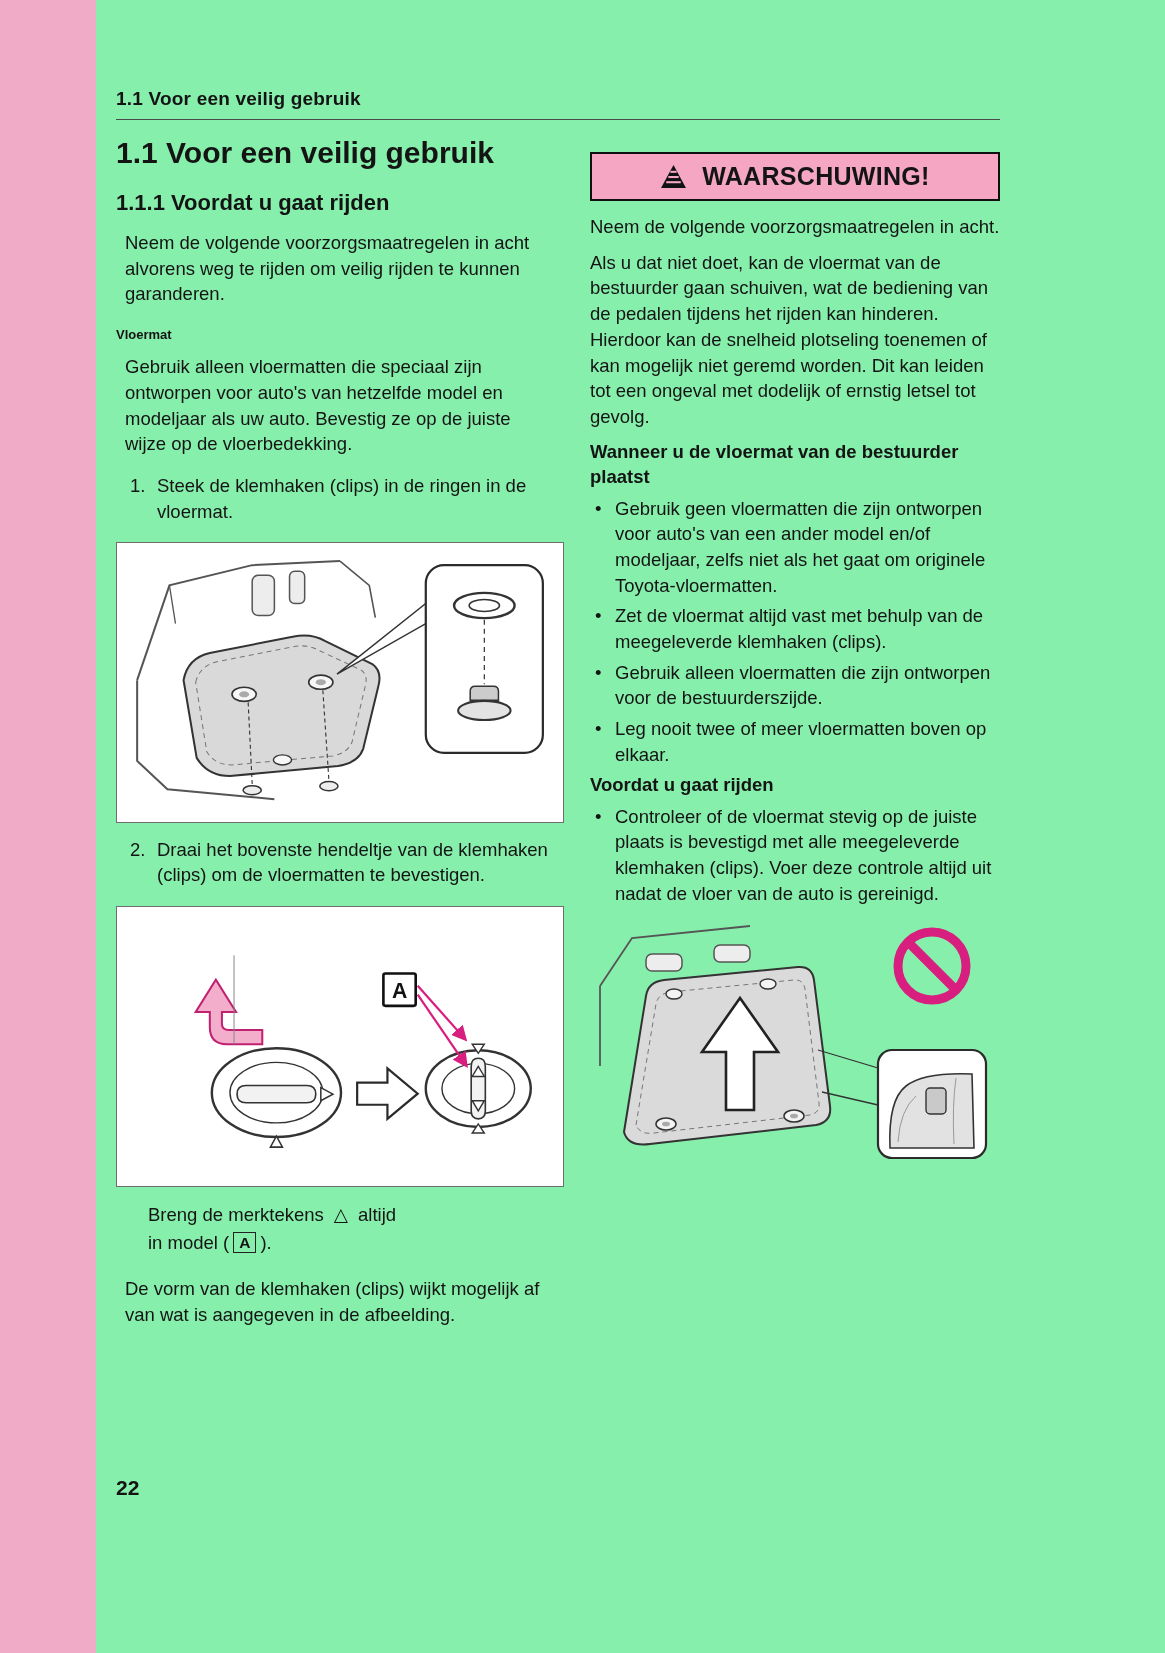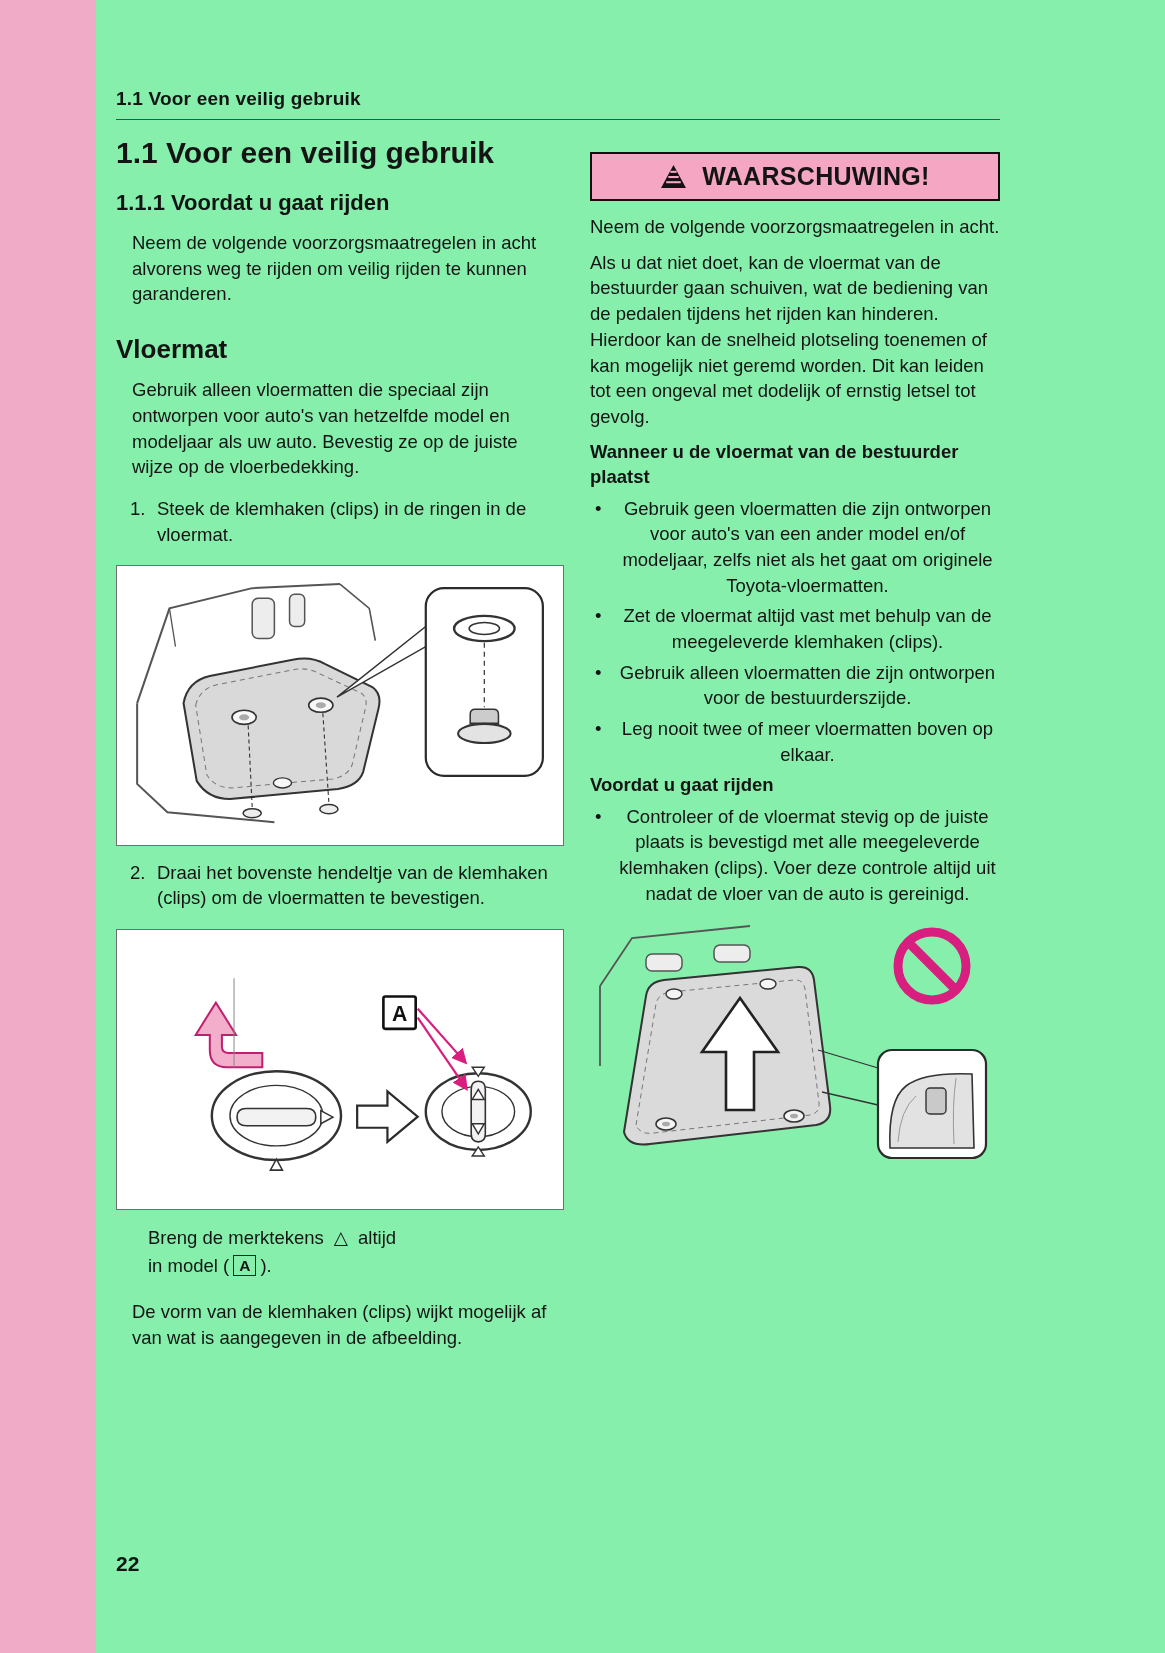--- a/index.html
+++ b/index.html
@@ -6,40 +6,40 @@
   body{font-family:"Liberation Sans","DejaVu Sans",sans-serif;color:#141414;}
   .page{position:relative;width:1165px;height:1653px;background:#86efac;overflow:hidden;}
   .stripe{position:absolute;left:0;top:0;width:96px;height:1653px;background:#f0abc7;}
   .content{position:absolute;left:116px;top:88px;width:884px;}
   .runhead{font-weight:700;font-size:19px;letter-spacing:.2px;padding-bottom:9px;border-bottom:1.5px solid #4a4a4a;}
   .cols{display:flex;gap:26px;align-items:flex-start;}
   .col-left{width:448px;}
   .col-right{width:410px;}
   .h1{font-size:30px;font-weight:700;margin:16px 0 20px;}
   .h2{font-size:22px;font-weight:700;margin:0 0 14px;}
-  .para{font-size:18.5px;line-height:1.39;margin:0 16px 16px;}
-  .subhead{font-size:26px;font-weight:700;margin:27px 0 12px;}
+  .para{font-size:18.5px;line-height:1.39;margin:0 9px 16px;}
+  .subhead{font-size:13px;font-weight:700;margin:20px 0 12px;}
   .step{display:flex;font-size:18.5px;line-height:1.39;margin:2px 0 4px;padding-left:14px;}
   .step-num{flex:none;width:27px;}
   .figure{border:1px solid #6e6e6e;margin:18px 0 14px;padding:8px 6px;background:#fff;}
   .figure svg{display:block;width:100%;height:auto;}
   .caption{font-size:18.5px;line-height:1.55;margin:4px 0 18px;padding-left:32px;}
   .tri{padding:0 10px;}
   .boxA{display:inline-block;border:1.6px solid #222;padding:0 5px;margin:0 4px;font-weight:700;font-size:15.5px;line-height:19px;vertical-align:1px;}
   .warn-header{margin-top:32px;background:#f4a6c2;border:2.5px solid #101010;display:flex;align-items:center;justify-content:center;gap:15px;padding:8px 4px;}
   .warn-title{font-size:25px;font-weight:700;letter-spacing:.3px;}
   .warn-body{padding-top:13px;}
   .warn-para{font-size:18.5px;line-height:1.39;margin:0 0 10px;}
   .warn-subhead{font-size:18.5px;font-weight:700;line-height:1.35;margin:4px 0 6px;}
-  ul.warn-list{list-style:none;margin:4px 0 4px;padding:0;text-align:center;}
+  ul.warn-list{list-style:none;margin:4px 0 4px;padding:0;}
   ul.warn-list li{position:relative;padding-left:25px;font-size:18.5px;line-height:1.39;margin:0 0 5px;}
   ul.warn-list li::before{content:"•";position:absolute;left:5px;top:0;}
   .warn-figure{margin-top:14px;}
   .warn-figure svg{display:block;width:100%;height:auto;}
-  .pagenum{position:absolute;left:116px;top:1552px;font-size:21px;font-weight:700;}
+  .pagenum{position:absolute;left:116px;top:1476px;font-size:21px;font-weight:700;}
 </style>
 </head>
 <body>
 
 <div class="page">
   <div class="stripe"></div>
 
   <div class="content">
     <div class="runhead">1.1 Voor een veilig gebruik</div>
 

